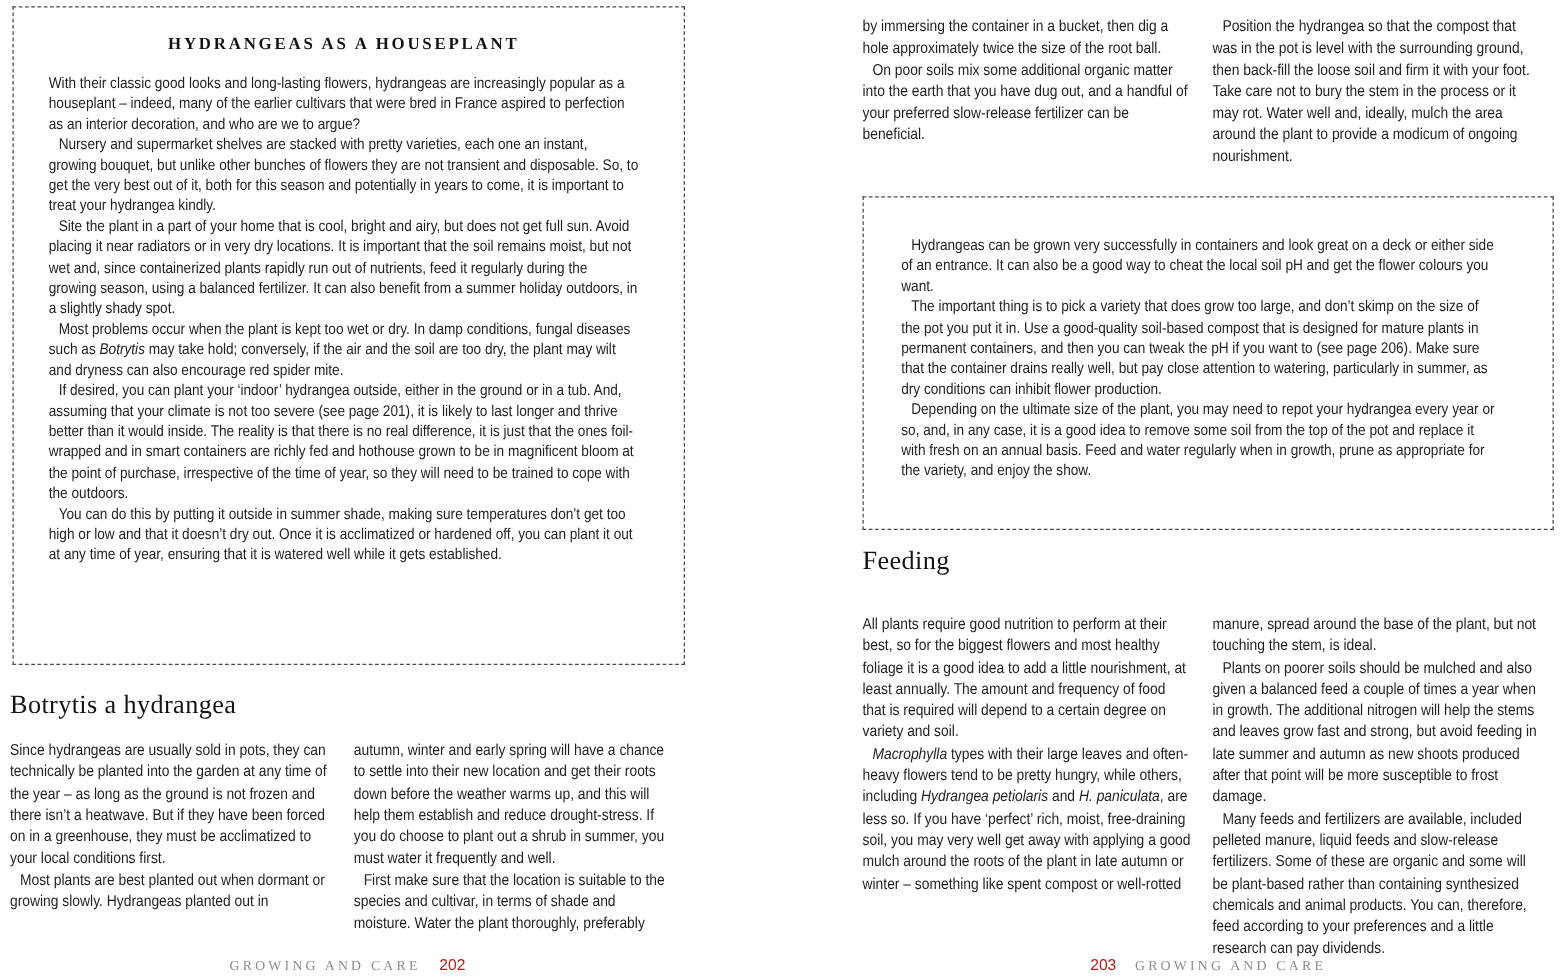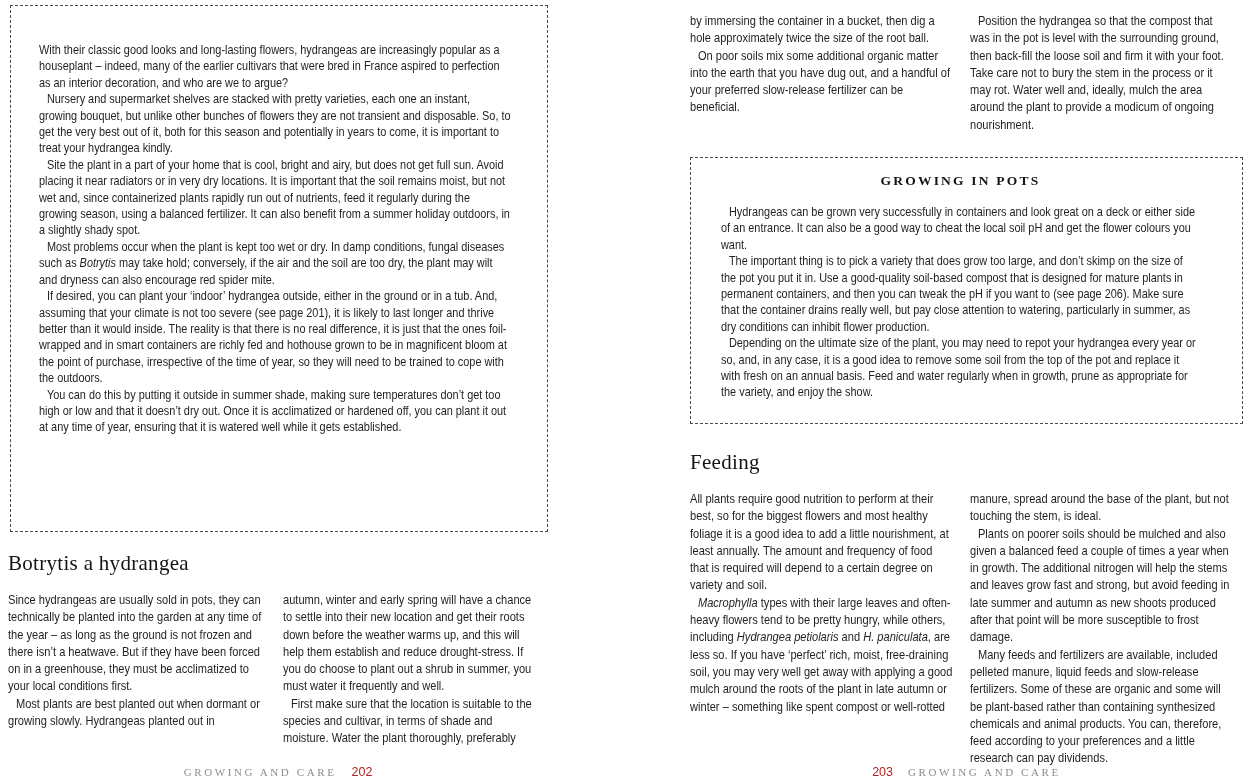--- a/index.html
+++ b/index.html
@@ -79,20 +79,21 @@
   }
 </style>
 </head>
 <body>
 
 <div class="stage">
 
   <section class="page page-left">
 
     <div class="dashed-box" style="left:10px; top:5px; width:538px; height:527px; padding:21px 36px 0 28px;">
+      <h3 class="box-title">HYDRANGEAS AS A HOUSEPLANT</h3>
       <div class="box-body cond">
           <p>With their classic good looks and long-lasting flowers, hydrangeas are increasingly popular as a houseplant – indeed, many of the earlier cultivars that were bred in France aspired to perfection as an interior decoration, and who are we to argue?</p>
           <p class="ind">Nursery and supermarket shelves are stacked with pretty varieties, each one an instant, growing bouquet, but unlike other bunches of flowers they are not transient and disposable. So, to get the very best out of it, both for this season and potentially in years to come, it is important to treat your hydrangea kindly.</p>
           <p class="ind">Site the plant in a part of your home that is cool, bright and airy, but does not get full sun. Avoid placing it near radiators or in very dry locations. It is important that the soil remains moist, but not wet and, since containerized plants rapidly run out of nutrients, feed it regularly during the growing season, using a balanced fertilizer. It can also benefit from a summer holiday outdoors, in a slightly shady spot.</p>
           <p class="ind">Most problems occur when the plant is kept too wet or dry. In damp conditions, fungal diseases such as <i>Botrytis</i> may take hold; conversely, if the air and the soil are too dry, the plant may wilt and dryness can also encourage red spider mite.</p>
           <p class="ind">If desired, you can plant your ‘indoor’ hydrangea outside, either in the ground or in a tub. And, assuming that your climate is not too severe (see page 201), it is likely to last longer and thrive better than it would inside. The reality is that there is no real difference, it is just that the ones foil-wrapped and in smart containers are richly fed and hothouse grown to be in magnificent bloom at the point of purchase, irrespective of the time of year, so they will need to be trained to cope with the outdoors.</p>
           <p class="ind">You can do this by putting it outside in summer shade, making sure temperatures don’t get too high or low and that it doesn’t dry out. Once it is acclimatized or hardened off, you can plant it out at any time of year, ensuring that it is watered well while it gets established.</p>
         </div>
     </div>
 
@@ -125,29 +126,28 @@
           <p class="ind">On poor soils mix some additional organic matter into the earth that you have dug out, and a handful of your preferred slow-release fertilizer can be beneficial.</p>
         </div>
     </div>
     <div class="col" style="left:345px; top:13px;">
       <div class="cond">
           <p class="ind">Position the hydrangea so that the compost that was in the pot is level with the surrounding ground, then back-fill the loose soil and firm it with your foot. Take care not to bury the stem in the process or it may rot. Water well and, ideally, mulch the area around the plant to provide a modicum of ongoing nourishment.</p>
         </div>
     </div>
 
     <div class="dashed-box" style="left:65px; top:157px; width:553px; height:267px; padding:15px 42px 0 30px;">
-      <h3 class="box-title">GROWING IN POTS</h3>
       <div class="box-body cond">
           <p class="ind">Hydrangeas can be grown very successfully in containers and look great on a deck or either side of an entrance. It can also be a good way to cheat the local soil pH and get the flower colours you want.</p>
           <p class="ind">The important thing is to pick a variety that does grow too large, and don’t skimp on the size of the pot you put it in. Use a good-quality soil-based compost that is designed for mature plants in permanent containers, and then you can tweak the pH if you want to (see page 206). Make sure that the container drains really well, but pay close attention to watering, particularly in summer, as dry conditions can inhibit flower production.</p>
           <p class="ind">Depending on the ultimate size of the plant, you may need to repot your hydrangea every year or so, and, in any case, it is a good idea to remove some soil from the top of the pot and replace it with fresh on an annual basis. Feed and water regularly when in growth, prune as appropriate for the variety, and enjoy the show.</p>
         </div>
     </div>
 
-    <h2 class="section-heading" style="left:65px; top:450px;">Feeding</h2>
+    <h2 class="section-heading" style="left:65px; top:436px;">Feeding</h2>
 
     <div class="col" style="left:65px; top:491px;">
       <div class="cond">
           <p>All plants require good nutrition to perform at their best, so for the biggest flowers and most healthy foliage it is a good idea to add a little nourishment, at least annually. The amount and frequency of food that is required will depend to a certain degree on variety and soil.</p>
           <p class="ind"><i>Macrophylla</i> types with their large leaves and often-heavy flowers tend to be pretty hungry, while others, including <i>Hydrangea petiolaris</i> and <i>H. paniculata</i>, are less so. If you have ‘perfect’ rich, moist, free-draining soil, you may very well get away with applying a good mulch around the roots of the plant in late autumn or winter – something like spent compost or well-rotted</p>
         </div>
     </div>
     <div class="col" style="left:345px; top:491px;">
       <div class="cond">
           <p>manure, spread around the base of the plant, but not touching the stem, is ideal.</p>

